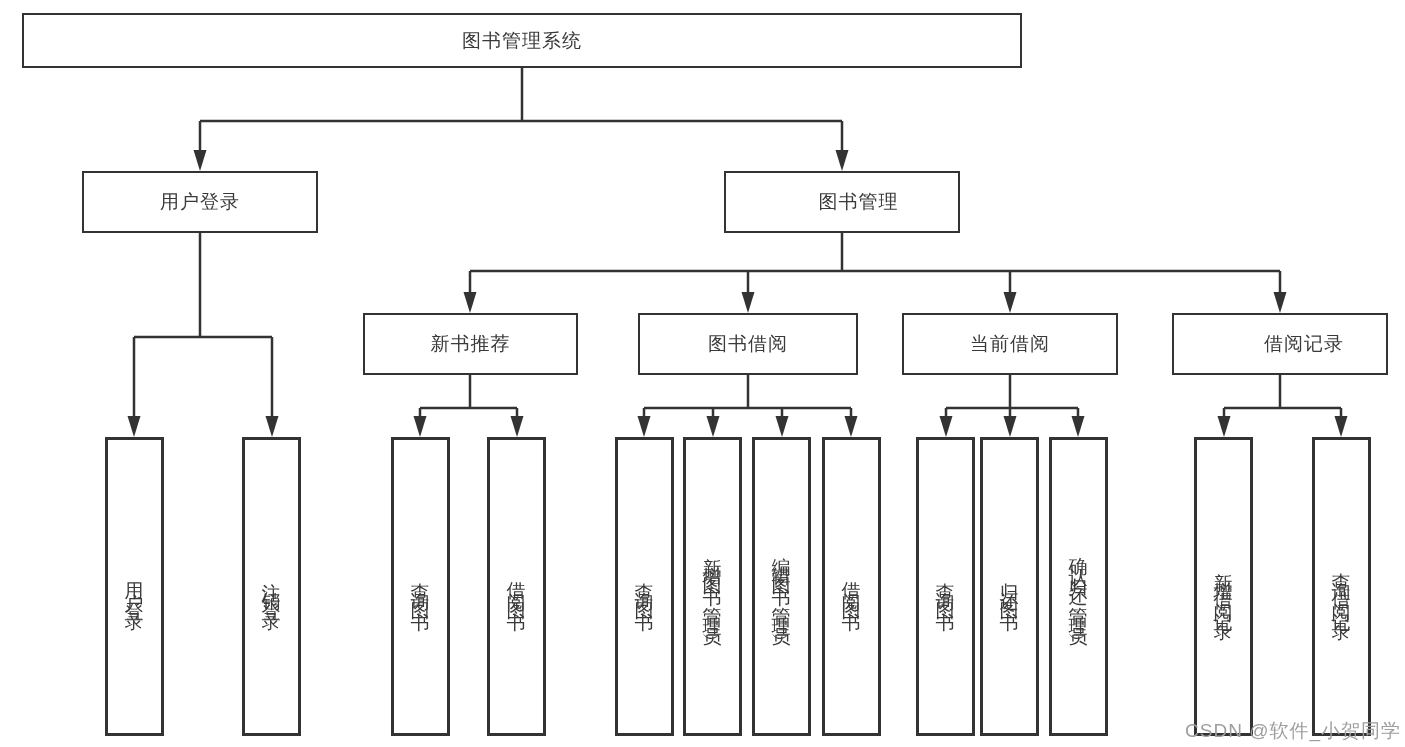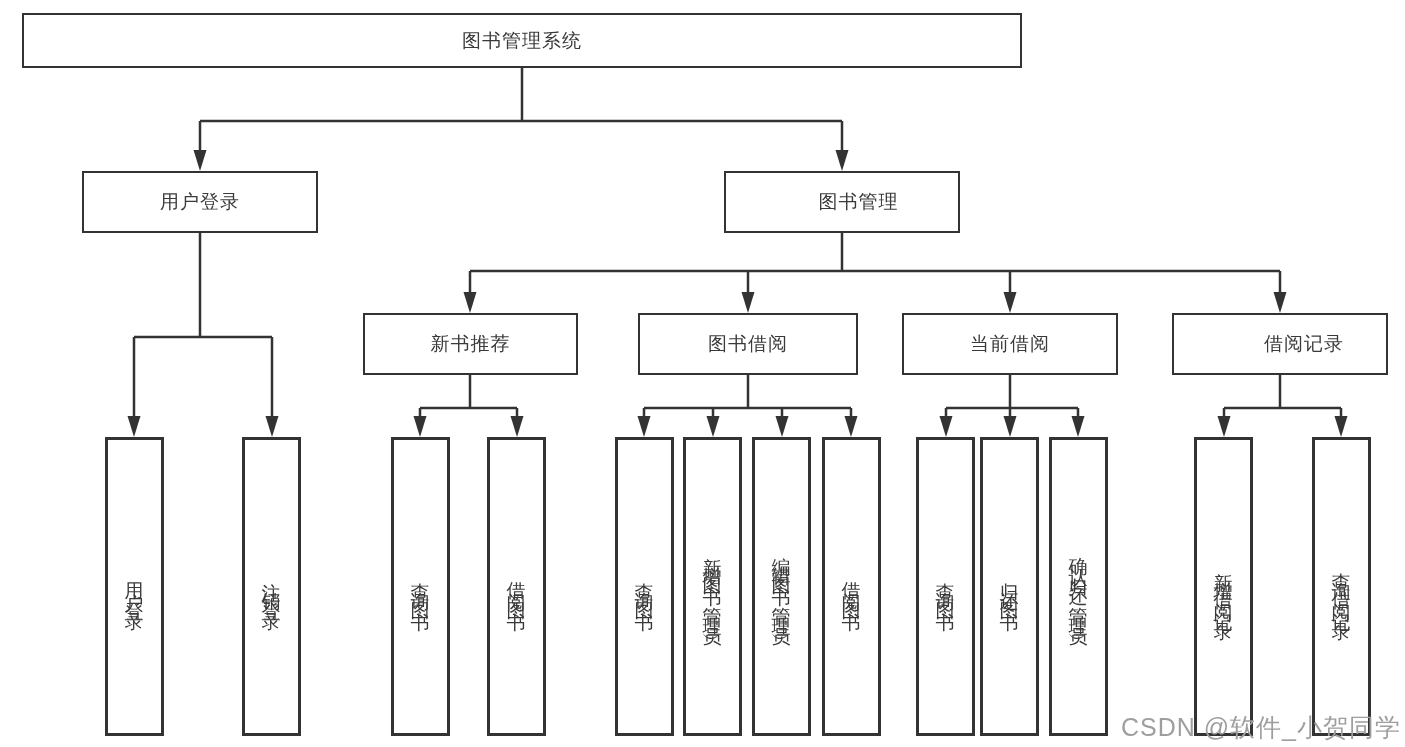--- a/index.html
+++ b/index.html
@@ -26,21 +26,21 @@
   .leaf-text{
     writing-mode:vertical-rl;
     text-orientation:mixed;
     letter-spacing:10px;
     line-height:1;
     white-space:nowrap;
   }
   .watermark{
     position:absolute;
     right:4px;bottom:3px;
-    font-size:25px;
+    font-size:19px;
     color:#9e9e9e;
     letter-spacing:1px;
     pointer-events:none;
   }
 </style>
 </head>
 <body>
 
 <div class="canvas">
 

